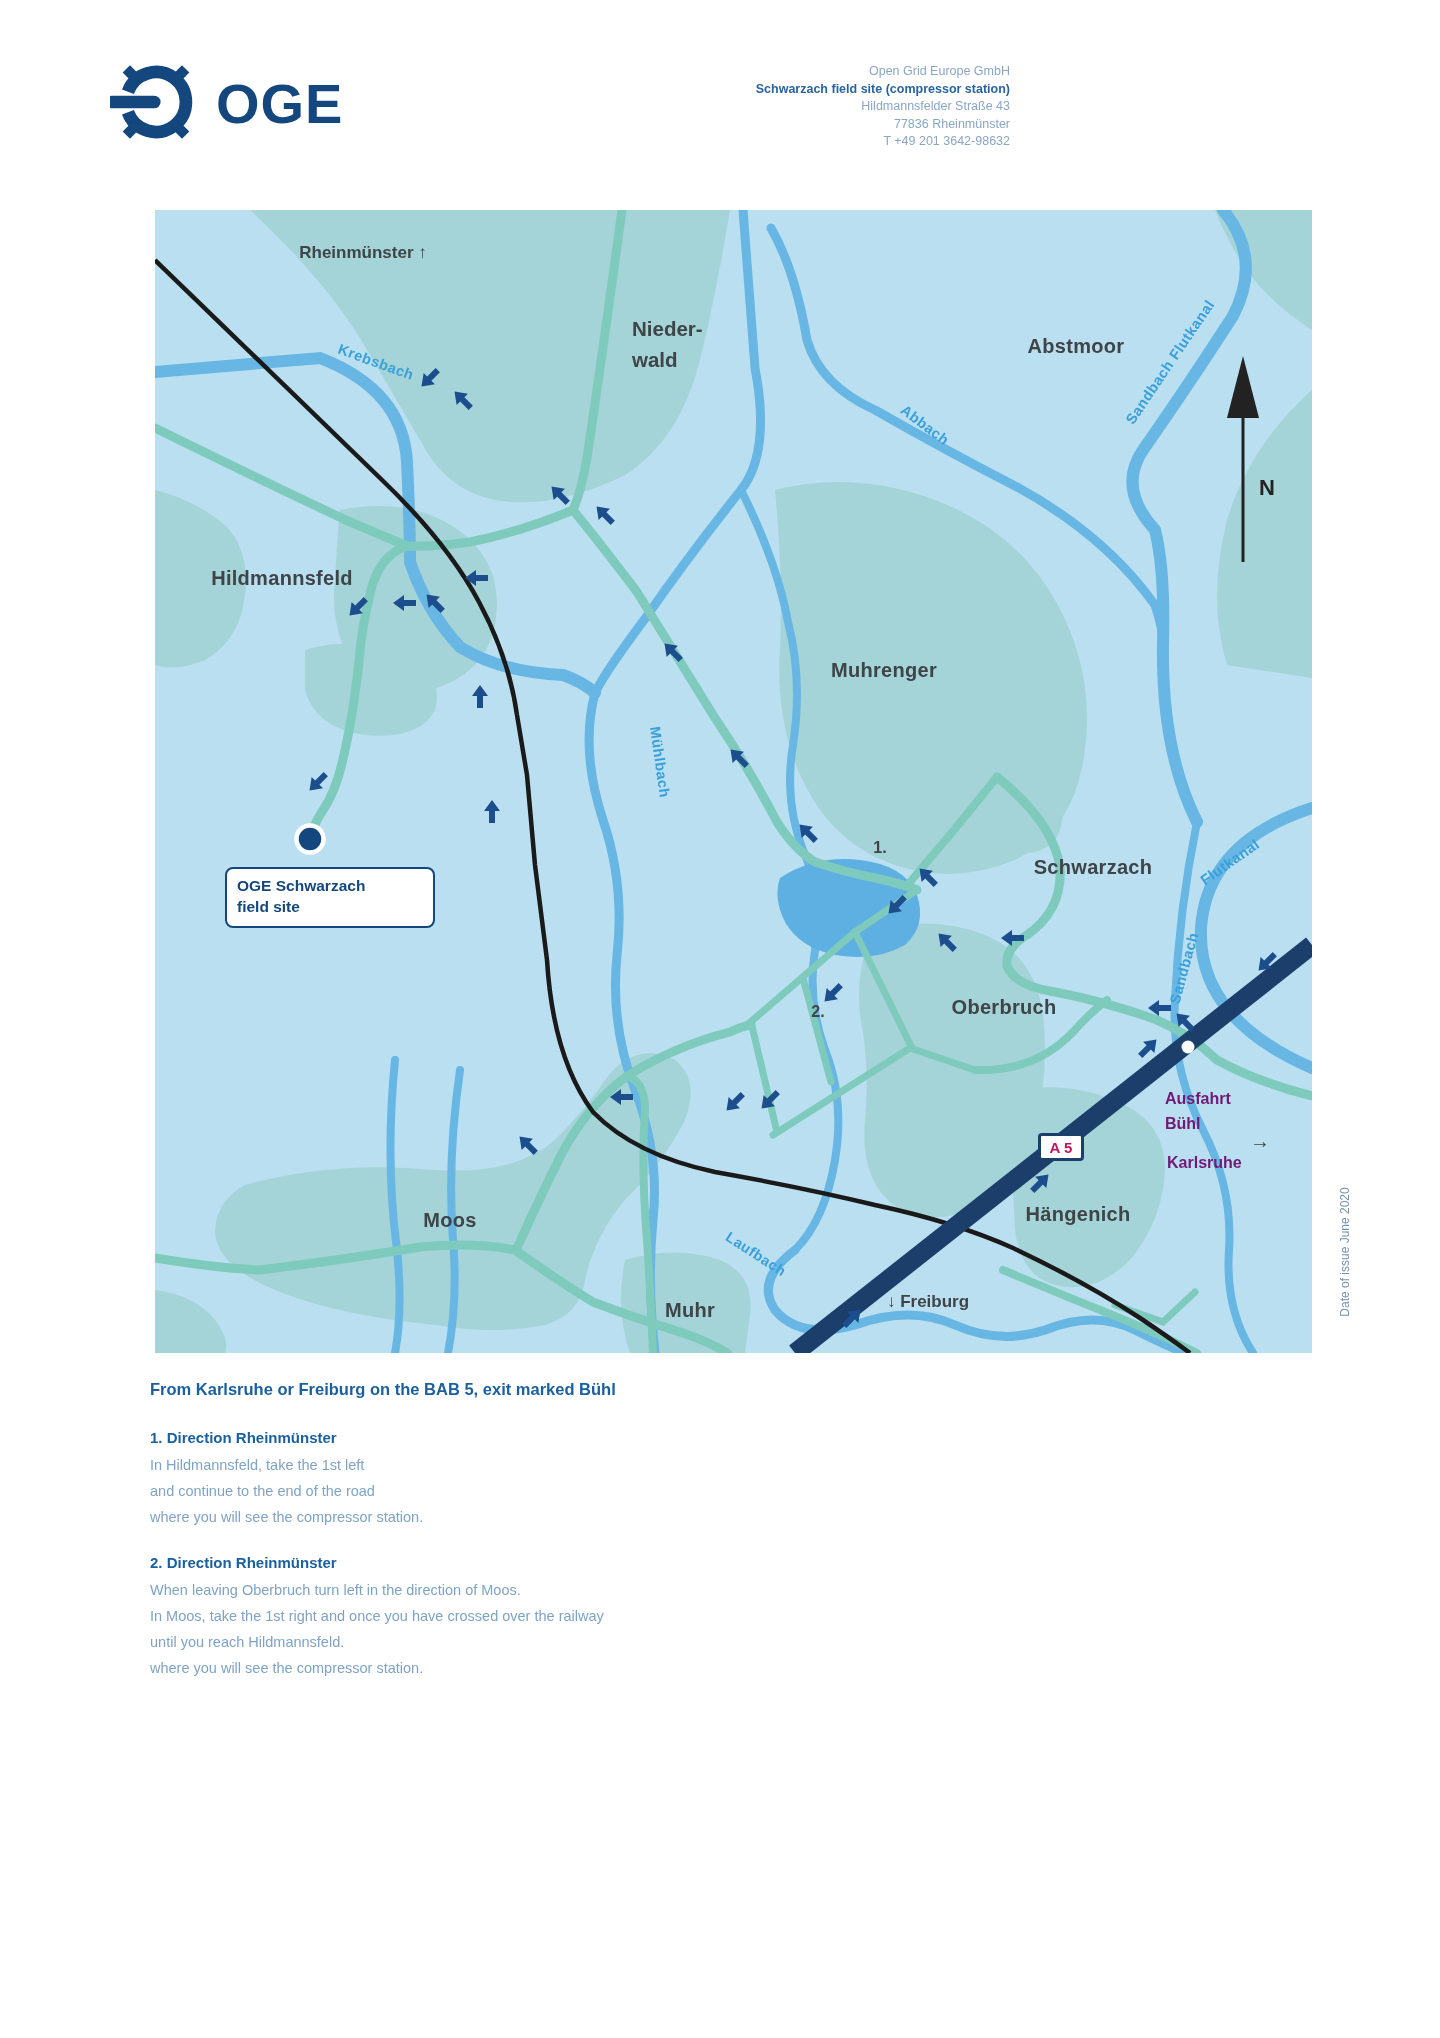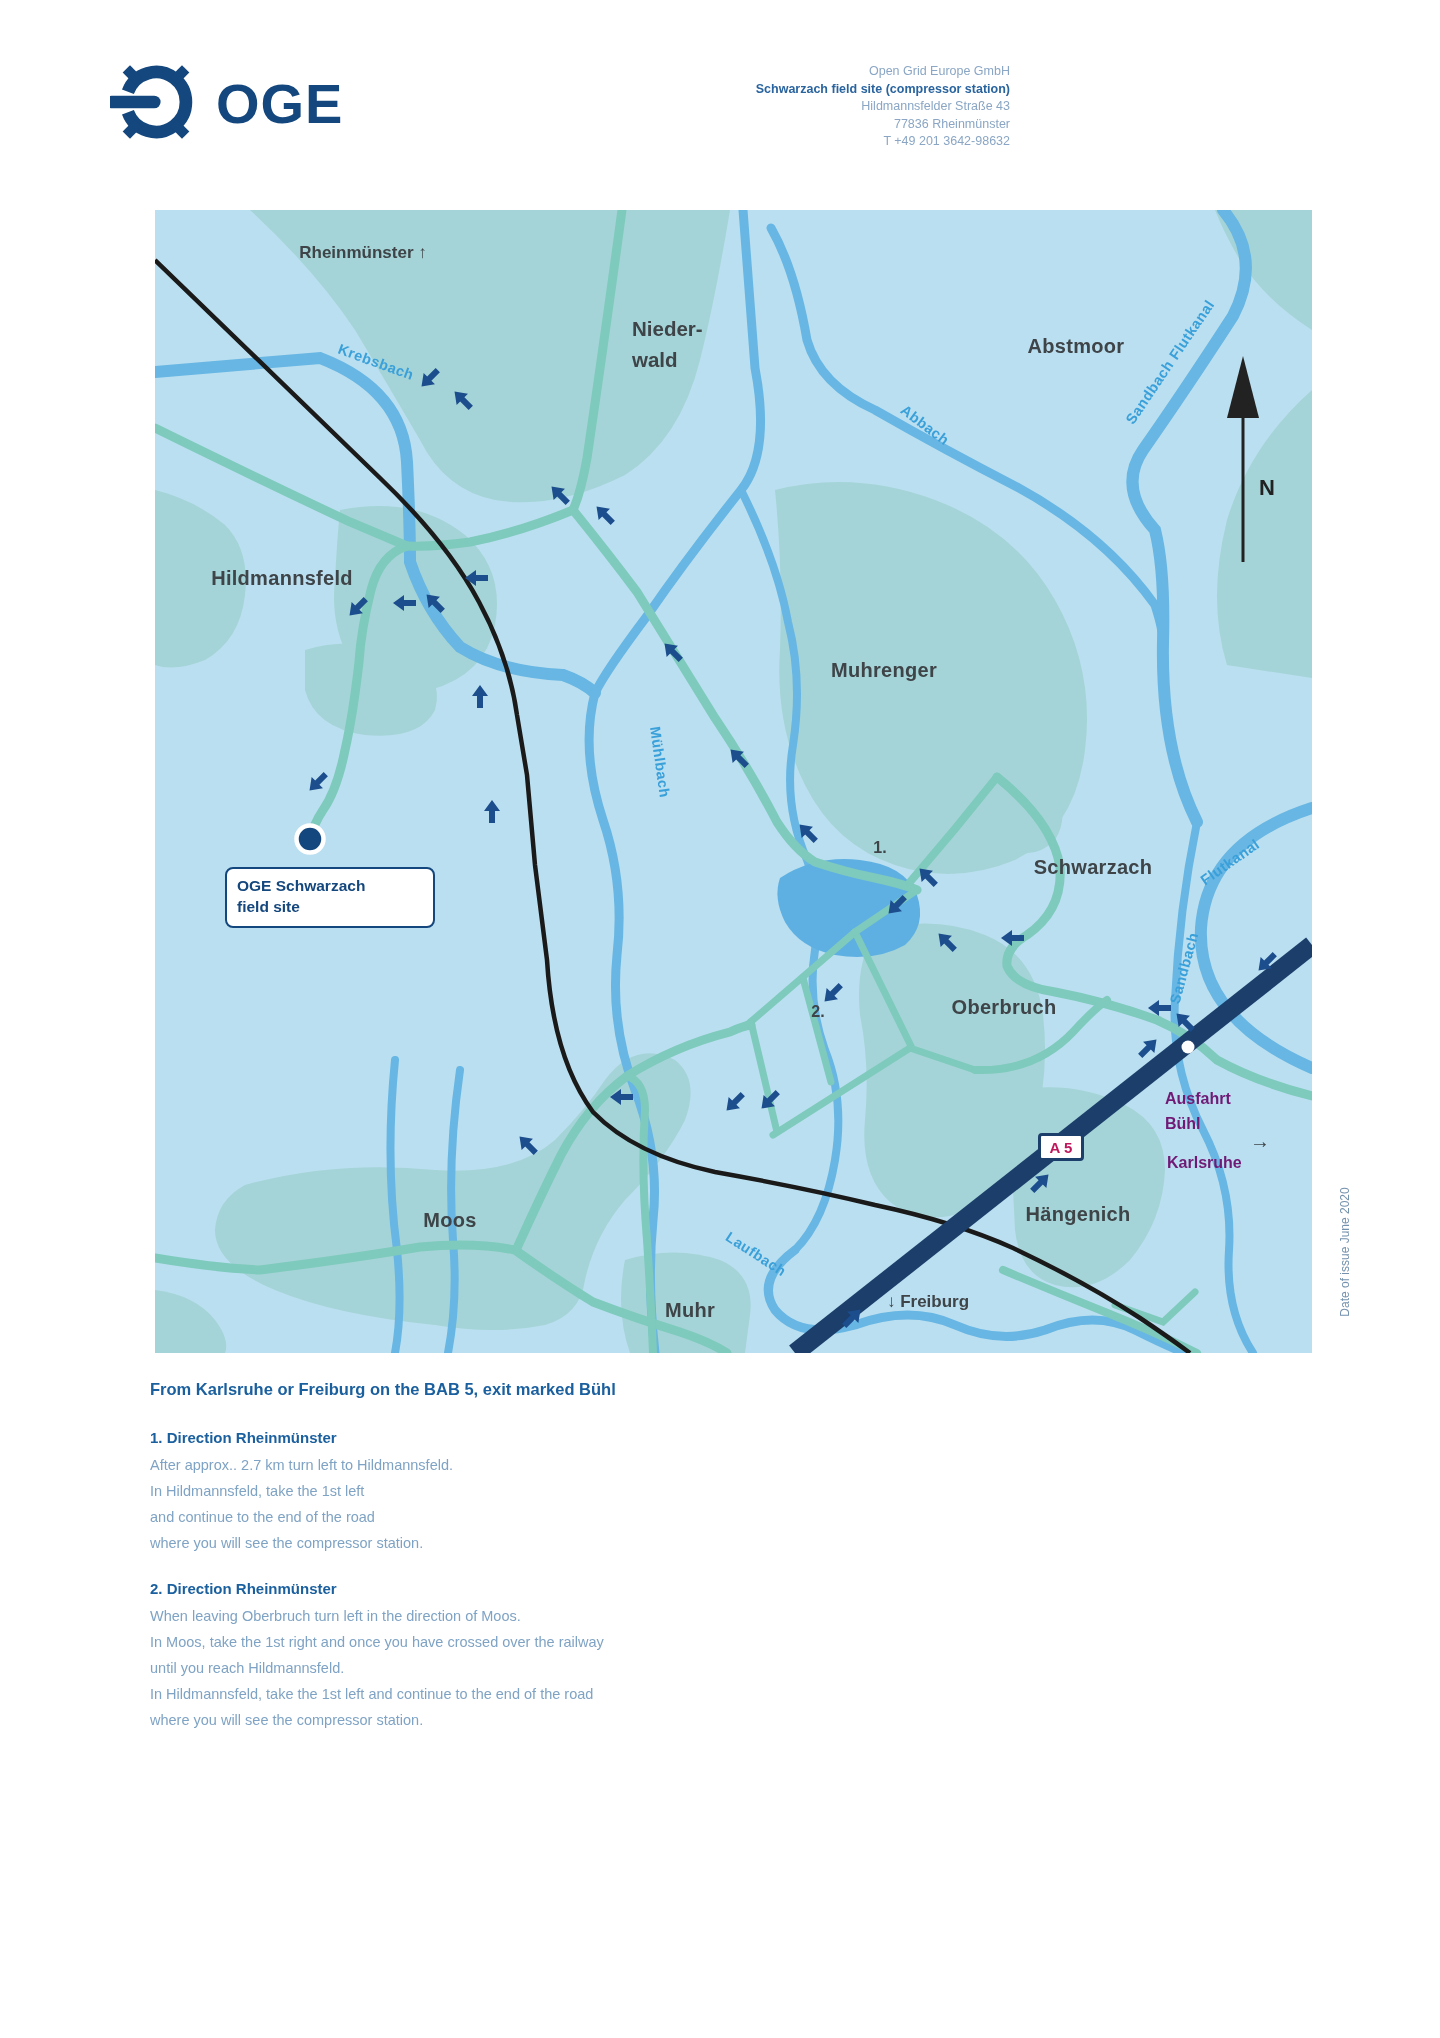--- a/index.html
+++ b/index.html
@@ -222,29 +222,27 @@
     </div>
   </div>
 
   <div class="date-note">Date of issue June 2020</div>
 
   <div class="directions">
     <p class="dir-heading">From Karlsruhe or Freiburg on the BAB 5, exit marked Bühl</p>
 
     <div class="dir-section">
       <p class="dir-title">1. Direction Rheinmünster</p>
-      <p class="dir-line">After approx.. 2.7 km turn left to Hildmannsfeld.</p>
       <p class="dir-line">In Hildmannsfeld, take the 1st left</p>
       <p class="dir-line">and continue to the end of the road</p>
       <p class="dir-line">where you will see the compressor station.</p>
     </div>
 
     <div class="dir-section">
       <p class="dir-title">2. Direction Rheinmünster</p>
       <p class="dir-line">When leaving Oberbruch turn left in the direction of Moos.</p>
       <p class="dir-line">In Moos, take the 1st right and once you have crossed over the railway</p>
       <p class="dir-line">until you reach Hildmannsfeld.</p>
-      <p class="dir-line">In Hildmannsfeld, take the 1st left and continue to the end of the road</p>
       <p class="dir-line">where you will see the compressor station.</p>
     </div>
   </div>
 
 </div>
 
 </body></html>

